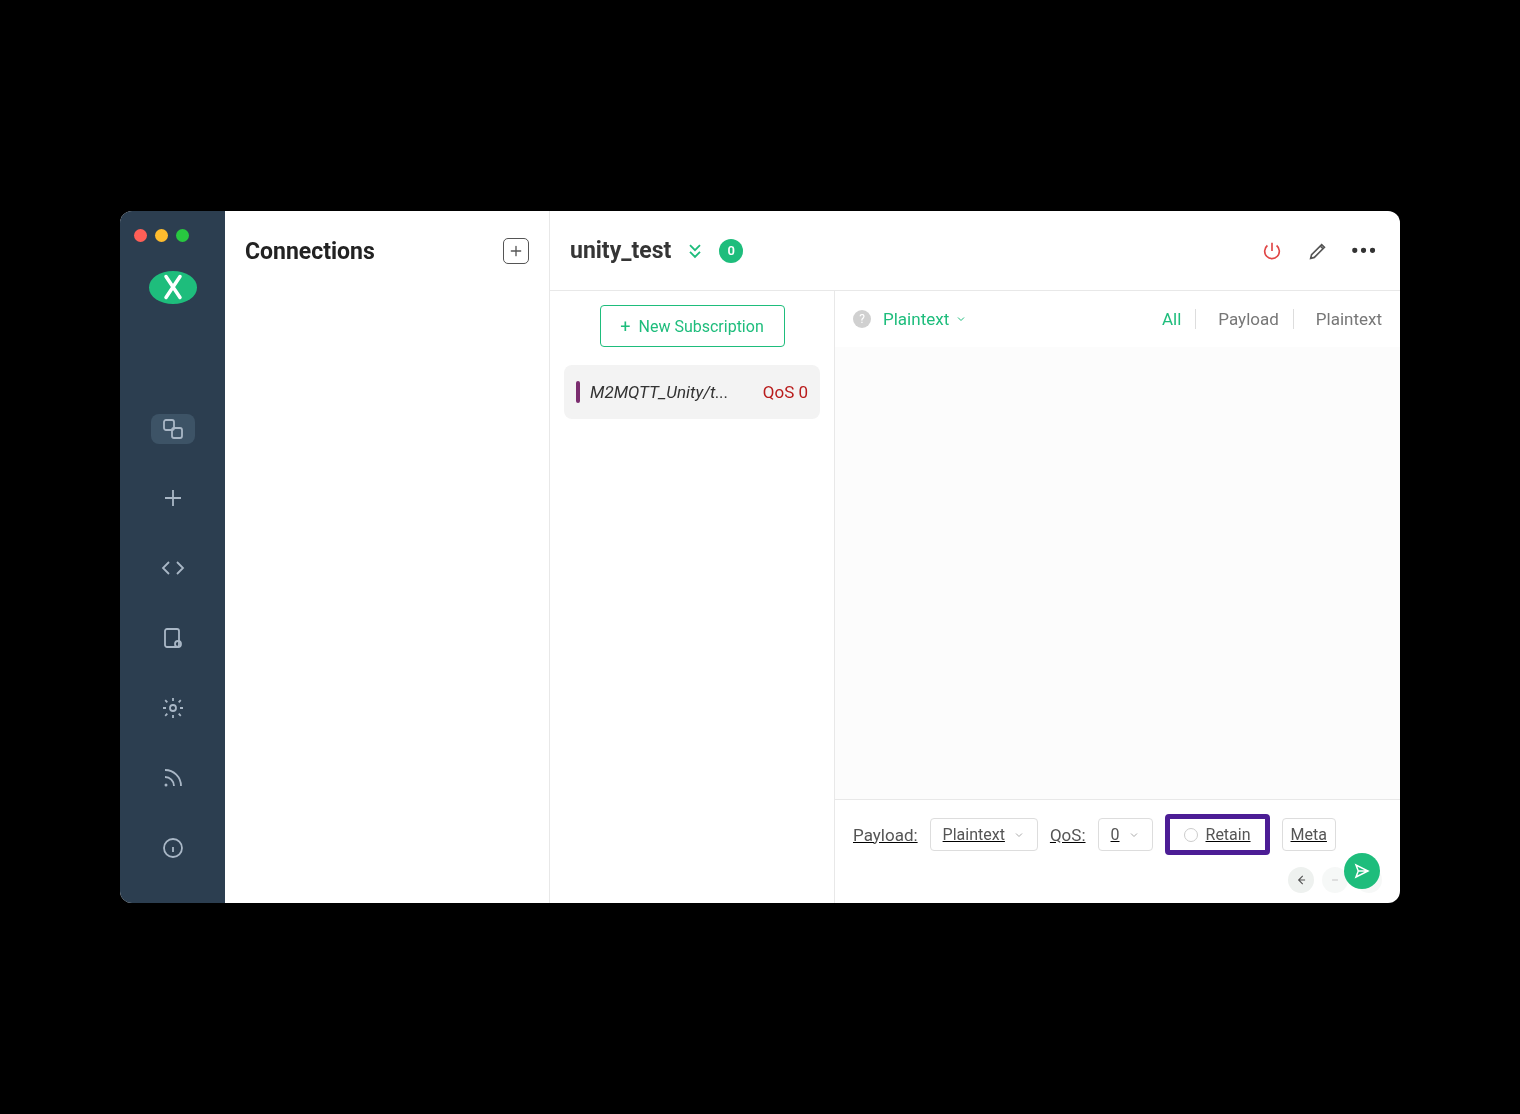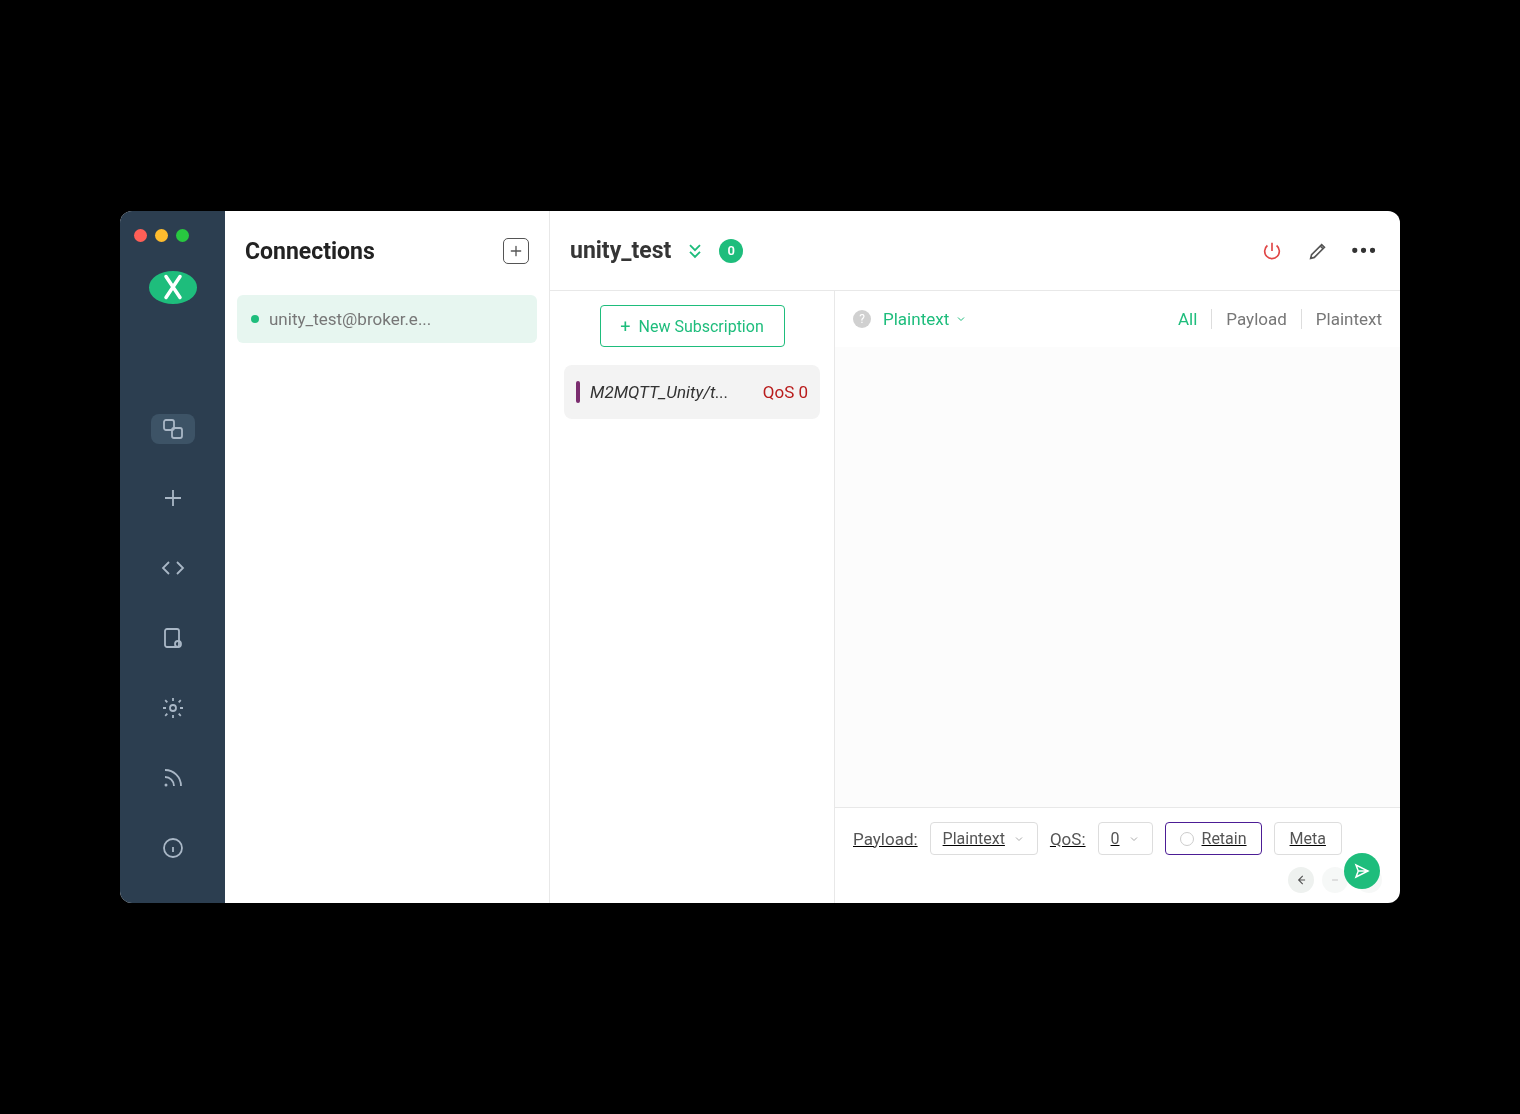--- a/index.html
+++ b/index.html
@@ -257,21 +257,21 @@
 }
 .chev-down {
   width: 12px; height: 12px;
   display: inline-flex;
 }
 .chev-down svg { width: 12px; height: 12px; stroke: currentColor; fill: none; stroke-width: 2; }
 .toolbar-spacer { flex: 1; }
 .filter-tabs {
   display: flex;
   align-items: center;
-  gap: 0;
+  gap: 8px;
   font-size: 17px;
 }
 .filter-tab {
   padding: 0 14px;
   color: #777;
   cursor: pointer;
   border-right: 1px solid #ddd;
 }
 .filter-tab:last-child { border-right: none; padding-right: 0; }
 .filter-tab.active { color: #1ebd7c; }
@@ -303,39 +303,39 @@
   border-radius: 4px;
   padding: 6px 12px;
   display: flex;
   align-items: center;
   gap: 8px;
   color: #555;
   cursor: pointer;
   font-size: 16px;
 }
 .radio-box {
-  border: 1px solid #4c1d95;
+  border: 5px solid #4c1d95;
   border-radius: 4px;
   padding: 6px 14px;
   display: flex;
   align-items: center;
   gap: 8px;
   color: #555;
   cursor: pointer;
   font-size: 16px;
 }
 .radio-circle {
   width: 14px; height: 14px;
   border: 1.5px solid #ccc;
   border-radius: 50%;
 }
 .meta-btn {
   border: 1px solid #ddd;
   border-radius: 4px;
-  padding: 6px 15px;
+  padding: 6px 8px;
   color: #555;
   cursor: pointer;
   font-size: 16px;
 }
 .topic-row {
   display: flex;
   align-items: center;
   font-size: 18px;
   color: #444;
 }
@@ -443,24 +443,20 @@
   </div>
 
   <div class="connections-panel">
     <div class="connections-header">
       <div class="connections-title">Connections</div>
       <div class="add-conn-btn">
         <svg viewBox="0 0 24 24" width="16" height="16">
             <path d="M12 5v14M5 12h14" stroke="#555" stroke-width="2" fill="none" stroke-linecap="round"></path>
           </svg>
       </div>
-    </div>
-    <div class="conn-item active">
-      <div class="status-dot"></div>
-      <div class="conn-name">unity_test@broker.e...</div>
     </div>
   </div>
 
   <div class="main-wrap">
     <div class="main-header">
       <div class="conn-title">unity_test</div>
       <div class="expand-icon">
         <svg viewBox="0 0 24 24">
             <path d="M6 5l6 6 6-6M6 13l6 6 6-6"></path>
           </svg>

